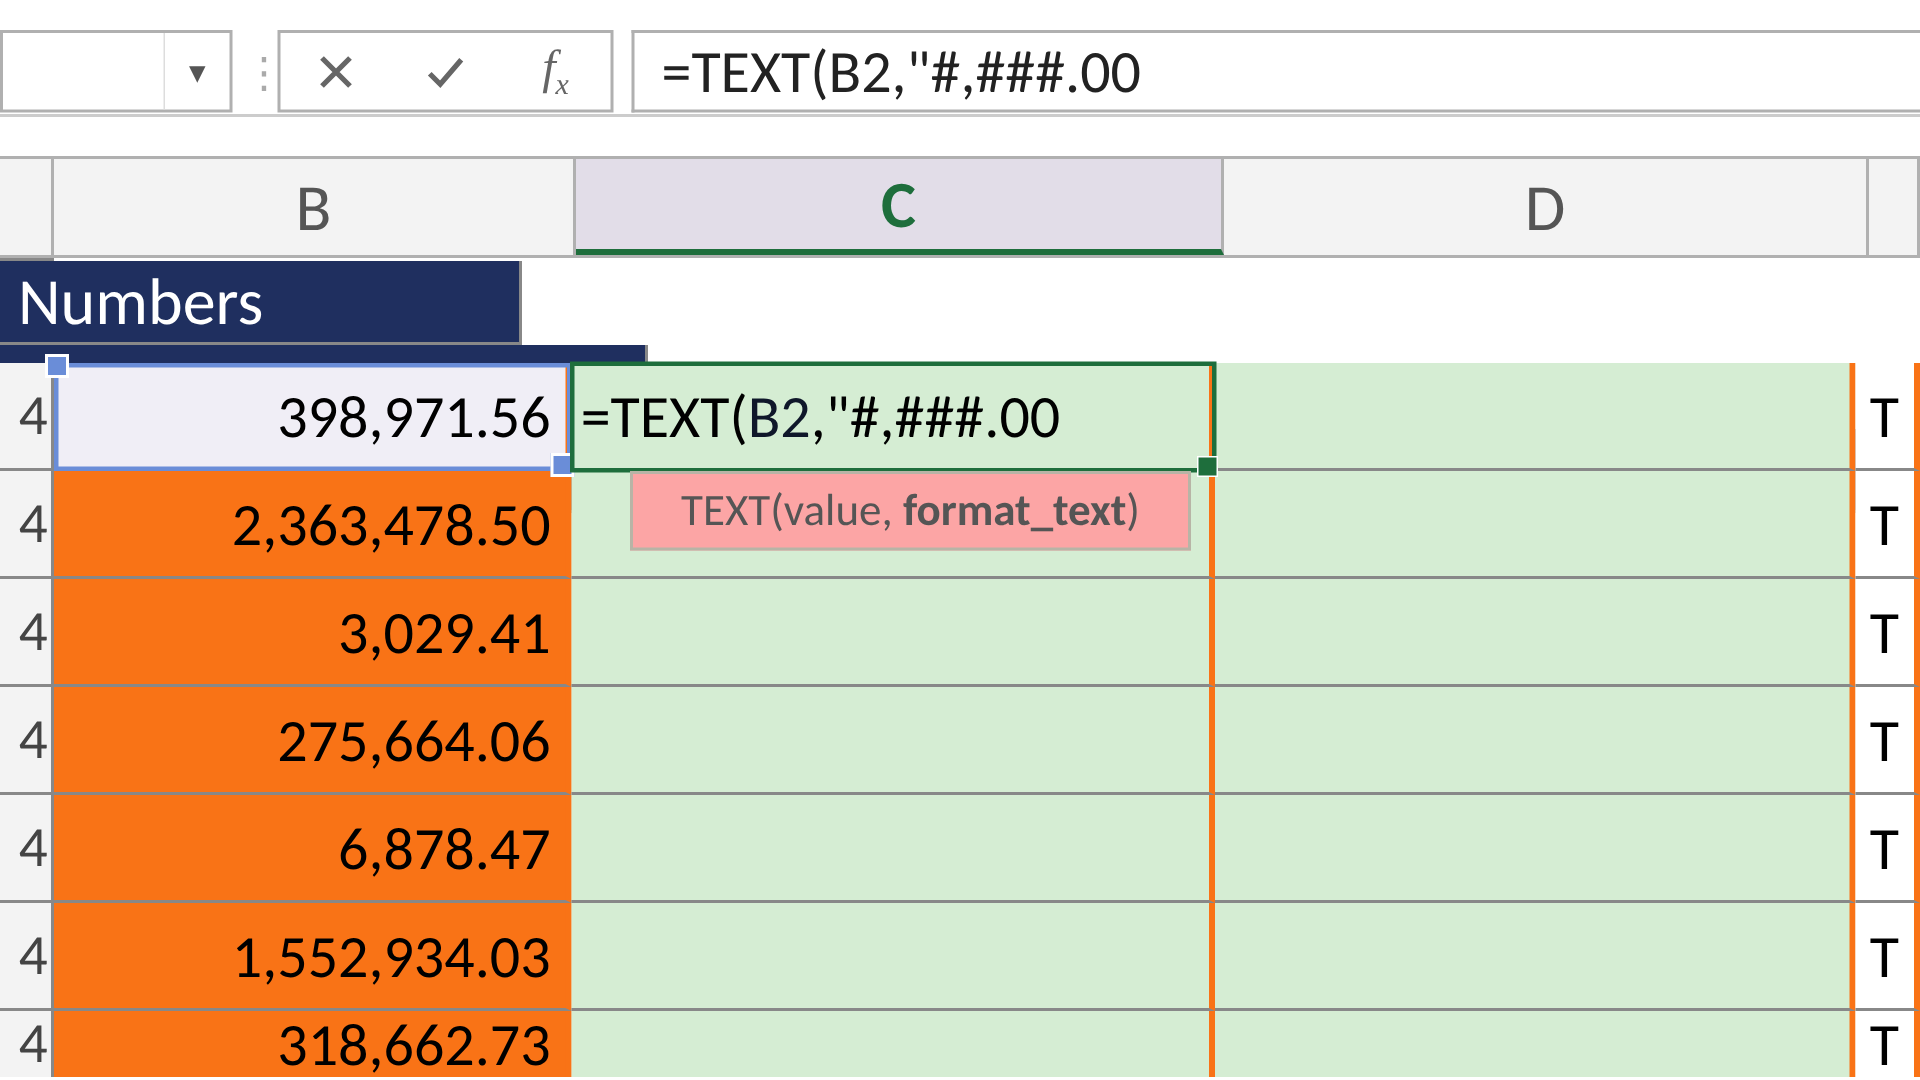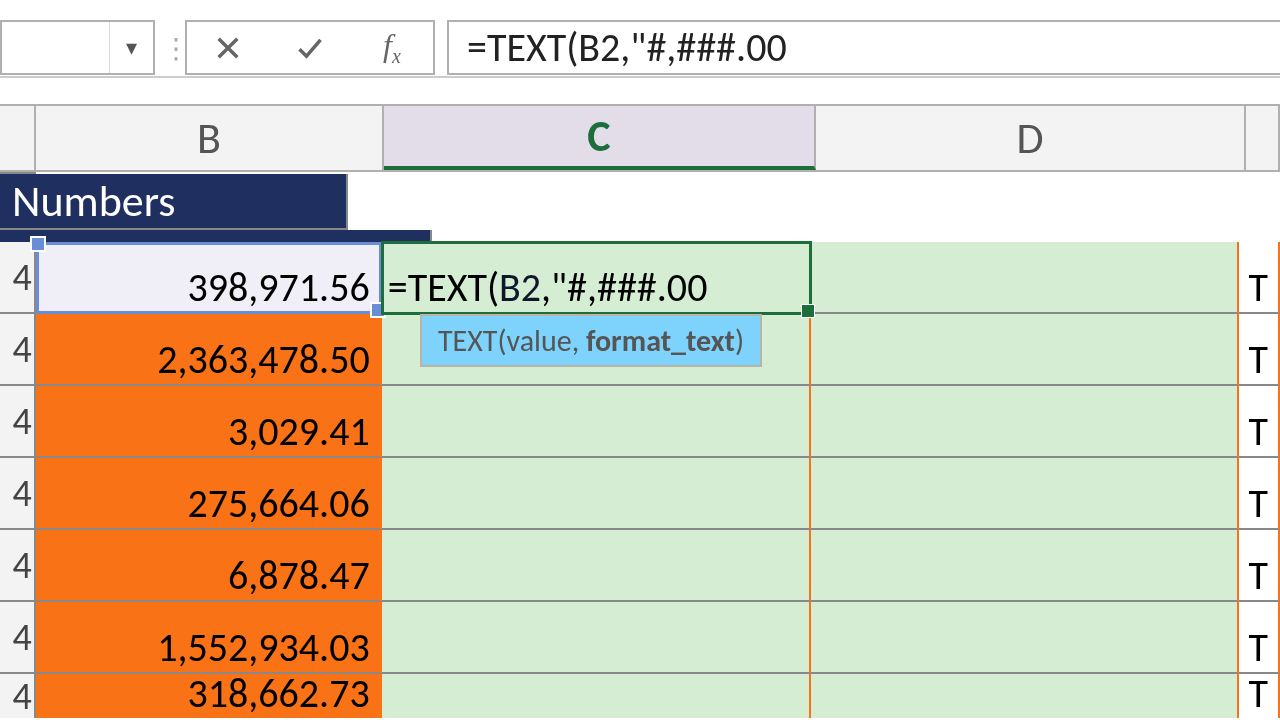--- a/index.html
+++ b/index.html
@@ -38,21 +38,21 @@
   .dotted-sep {
     width: 6px;
     display: flex;
     align-items: center;
     justify-content: center;
     color: #aaa;
     font-size: 28px;
     margin: 0 6px;
   }
   .fb-buttons {
-    width: 250px;
+    width: 224px;
     height: 55px;
     border: 2px solid #b0b0b0;
     display: flex;
     align-items: center;
     justify-content: space-around;
     margin-right: 12px;
   }
   .fb-btn {
     width: 60px;
     height: 100%;
@@ -152,24 +152,24 @@
     border-bottom: 2px solid #888;
     display: flex;
     align-items: center;
     justify-content: flex-end;
     font-size: 38px;
     color: #444;
     padding-right: 2px;
     overflow: hidden;
   }
   .cell {
-    border-right: 2px solid #f97316;
+    border-right: 4px solid #f97316;
     border-bottom: 2px solid #888;
     display: flex;
-    align-items: flex-end;
+    align-items: center;
     font-size: 40px;
     color: #000;
     padding: 0 10px;
   }
   .cell.B { width: 348px; justify-content: flex-end; background: #f97316; }
   .cell.C { width: 432px; background: #d5edd3; }
   .cell.D { width: 430px; background: #d5edd3; }
   .cell.E { flex: 1; background: #fff; }
   
   
@@ -212,23 +212,23 @@
     height: 12px;
     background: #1e6e3c;
     border: 1px solid #fff;
   }
   
   
   .tooltip {
     position: absolute;
     left: 420px;
     top: 72px;
-    background: #7dd3fc;
+    background: #fca5a5;
     border: 2px solid #b8b4a6;
-    padding: 6px 16px;
+    padding: 6px 32px;
     font-size: 30px;
     color: #555;
     z-index: 20;
     white-space: nowrap;
   }
   .tooltip .bold { font-weight: bold; }
   
   
   .data-row.cropped { height: 44px; overflow: hidden; }
   .data-row.cropped .cell, .data-row.cropped .row-gutter { border-bottom: none; }

